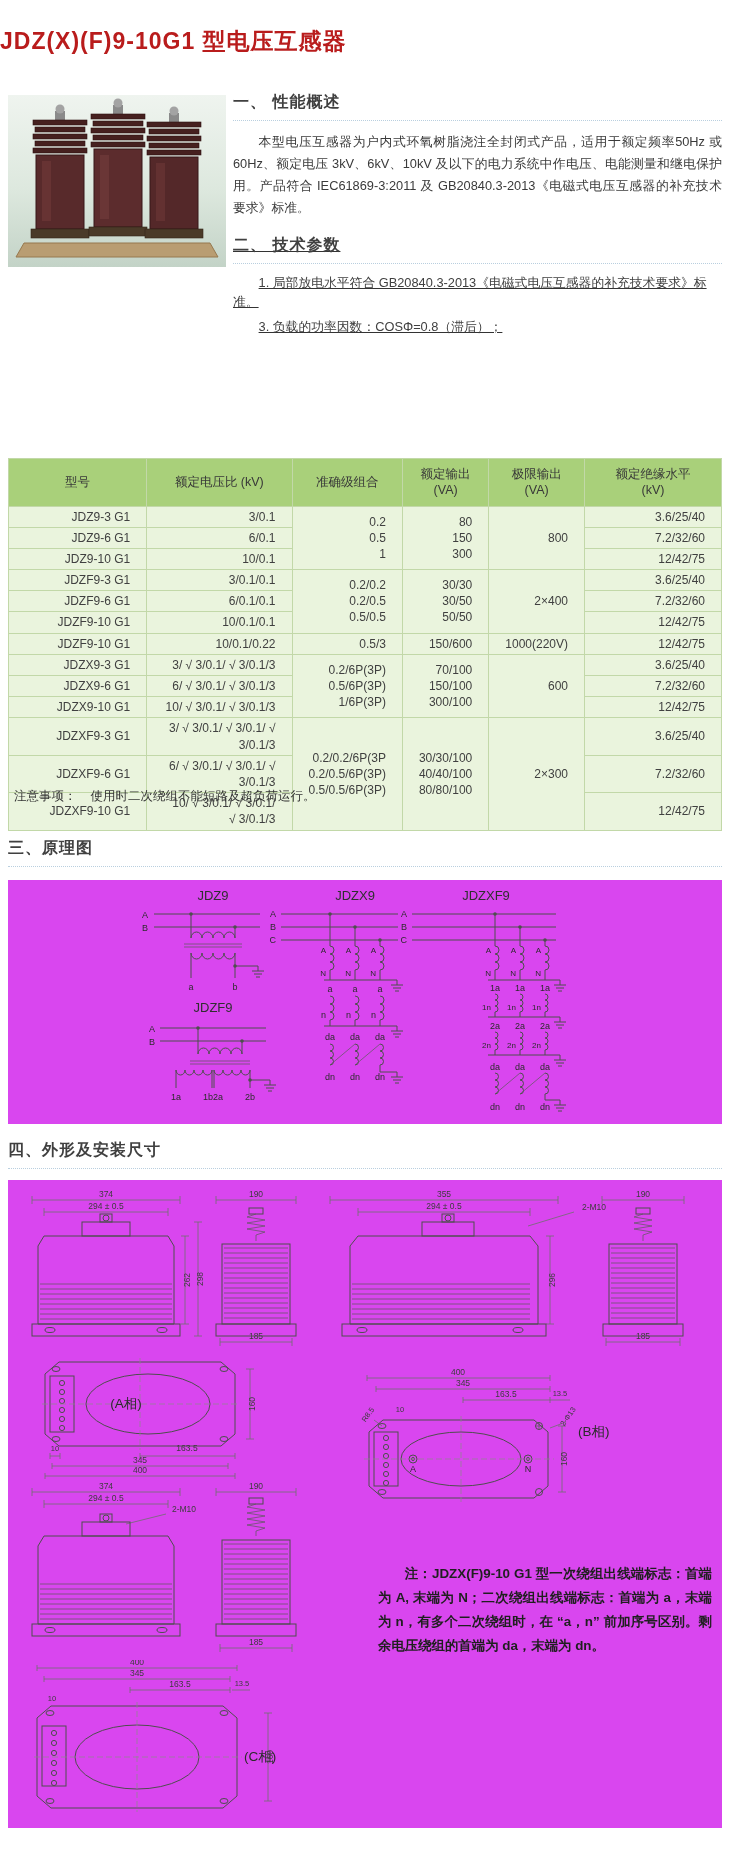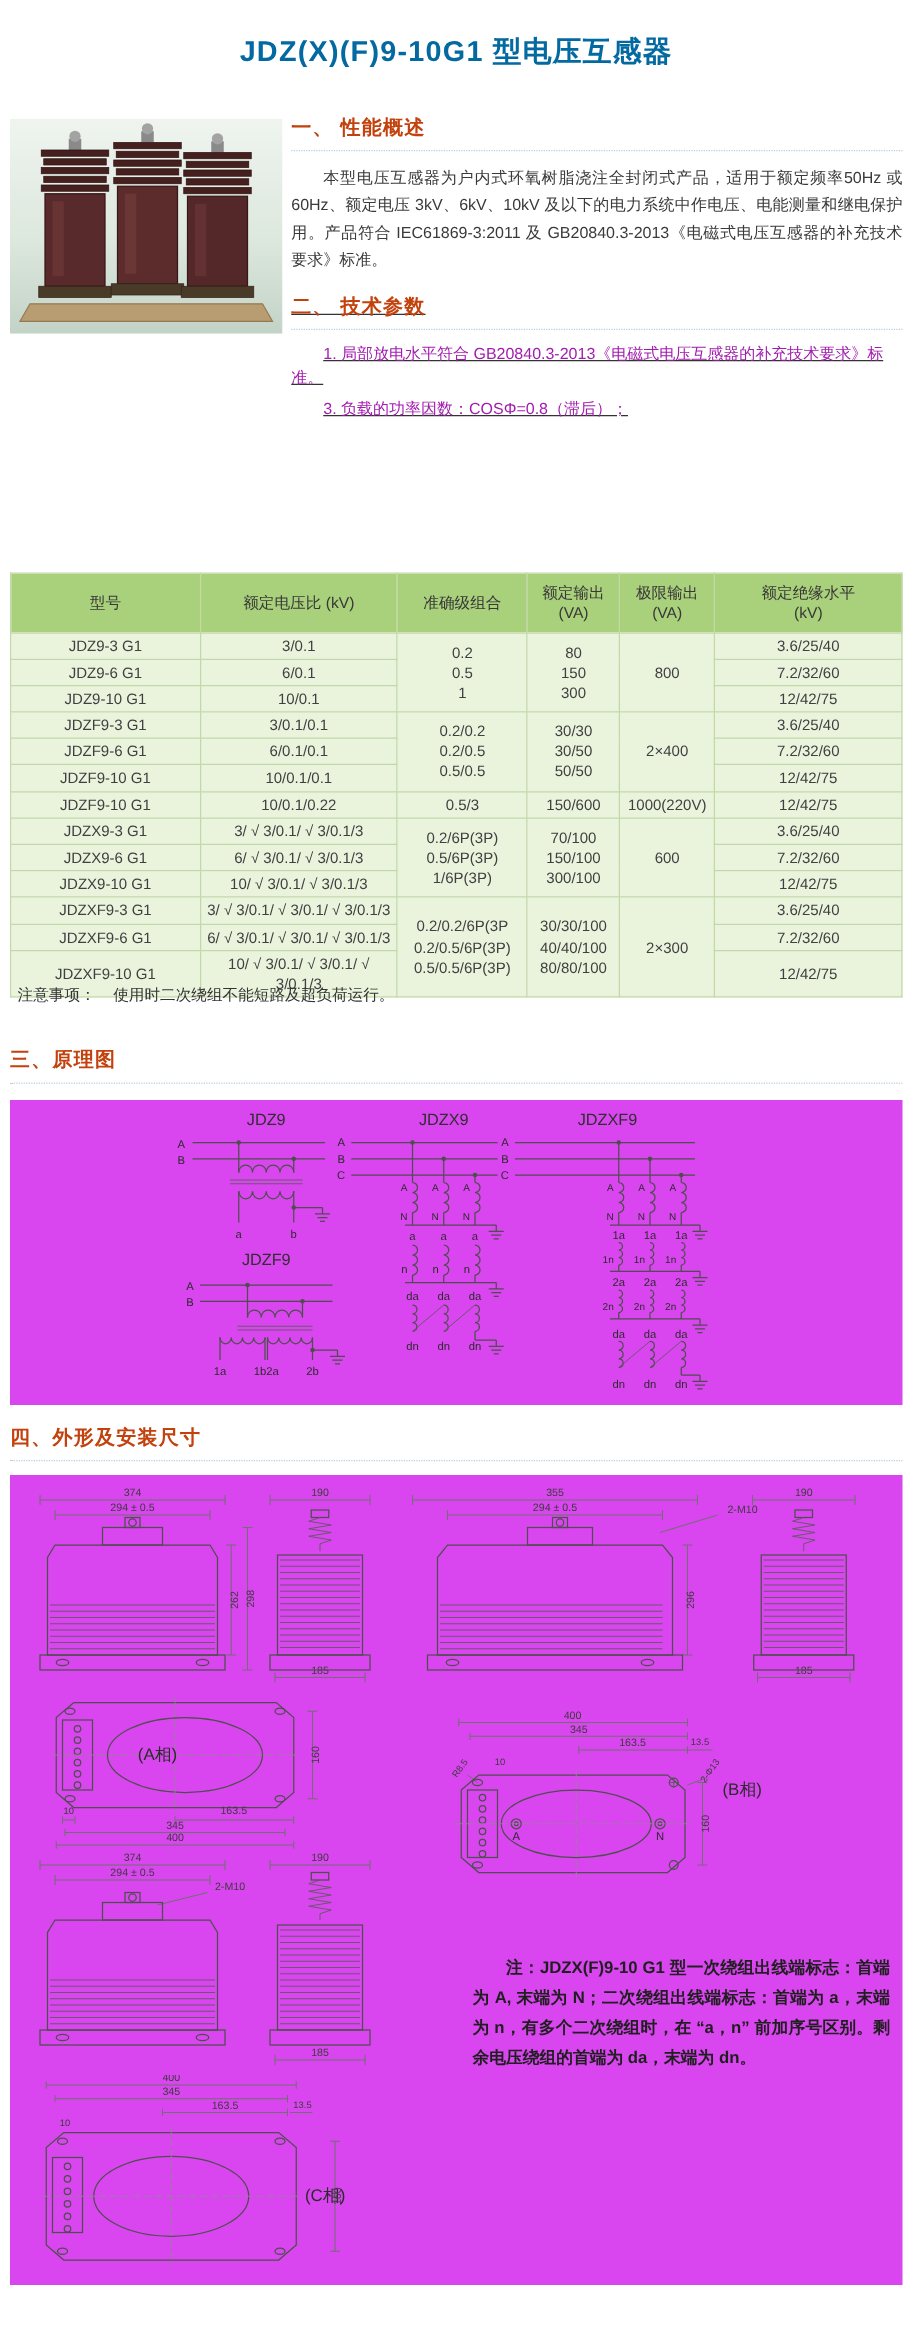--- a/index.html
+++ b/index.html
@@ -2,44 +2,44 @@
 <html><head>
 <meta charset="utf-8">
 <style>
   * { margin:0; padding:0; box-sizing:border-box; }
   html,body { background:#ffffff; }
   body {
     width:730px; height:1864px; position:relative;
     font-family:"Liberation Sans","DejaVu Sans",sans-serif; color:#333;
   }
   .page-title {
-    position:absolute; top:26px; left:0; width:730px; text-align:center;
-    font-size:23px; font-weight:bold; color:#0369a1; letter-spacing:1px;
+    position:absolute; top:26px; left:0; width:730px; 
+    font-size:23px; font-weight:bold; color:#b91c1c; letter-spacing:1px;
   }
   .photo-box { position:absolute; left:8px; top:95px; width:218px; height:172px; }
   .right-col { position:absolute; left:233px; top:92px; width:489px; }
   .sec-heading {
-    color:#c2410c; font-size:16px; font-weight:bold; letter-spacing:1px;
+    color:#404040; font-size:16px; font-weight:bold; letter-spacing:1px;
     padding-bottom:7px; border-bottom:1px dotted #b9cfdf; margin-bottom:10px;
   }
   .para { font-size:12.8px; line-height:1.72; text-align:justify; text-indent:2em; color:#3a3a3a; }
-  .tech-item { font-size:12.8px; line-height:1.45; text-indent:2em; color:#a21caf; margin-bottom:7px; }
+  .tech-item { font-size:12.8px; line-height:1.45; text-indent:2em; color:#404040; margin-bottom:7px; }
   .h2-wrap { margin-top:16px;text-decoration:underline; }
   .spec-table {
     position:absolute; left:8px; top:458px; width:714px;
     border-collapse:collapse; text-align:center; font-size:12px; color:#404040;
     border:1px solid #9fc273;
   }
   .spec-table th {
     background:#a9d07a; font-weight:normal; color:#383838; font-size:12.5px;
     border:1px solid #c2d8a8; padding:7px 2px; white-space:pre-line; line-height:1.3;
   }
   .spec-table td {
-    background:#eaf4dd; border:1px solid #c2d8a8; padding:2px 2px;
-    height:21px; line-height:1.35;
+    background:#eaf4dd; border:1px solid #c2d8a8; padding:2px 16px;
+    height:21px; line-height:1.35;text-align:right;
   }
   .pre { white-space:pre-line; }
   .table-note { position:absolute; left:14px; top:788px; font-size:12.5px; color:#333; }
   .table-note .lbl { margin-right:14px; }
   .heading3 { position:absolute; left:8px; top:838px; width:714px; }
   .heading4 { position:absolute; left:8px; top:1140px; width:714px; }
   .panel { position:absolute; left:8px; background:#d946ef; }
   .panel-schematic { top:880px; width:714px; height:244px; }
   .panel-outline { top:1180px; width:714px; height:648px; }
   .abs { position:absolute; }

